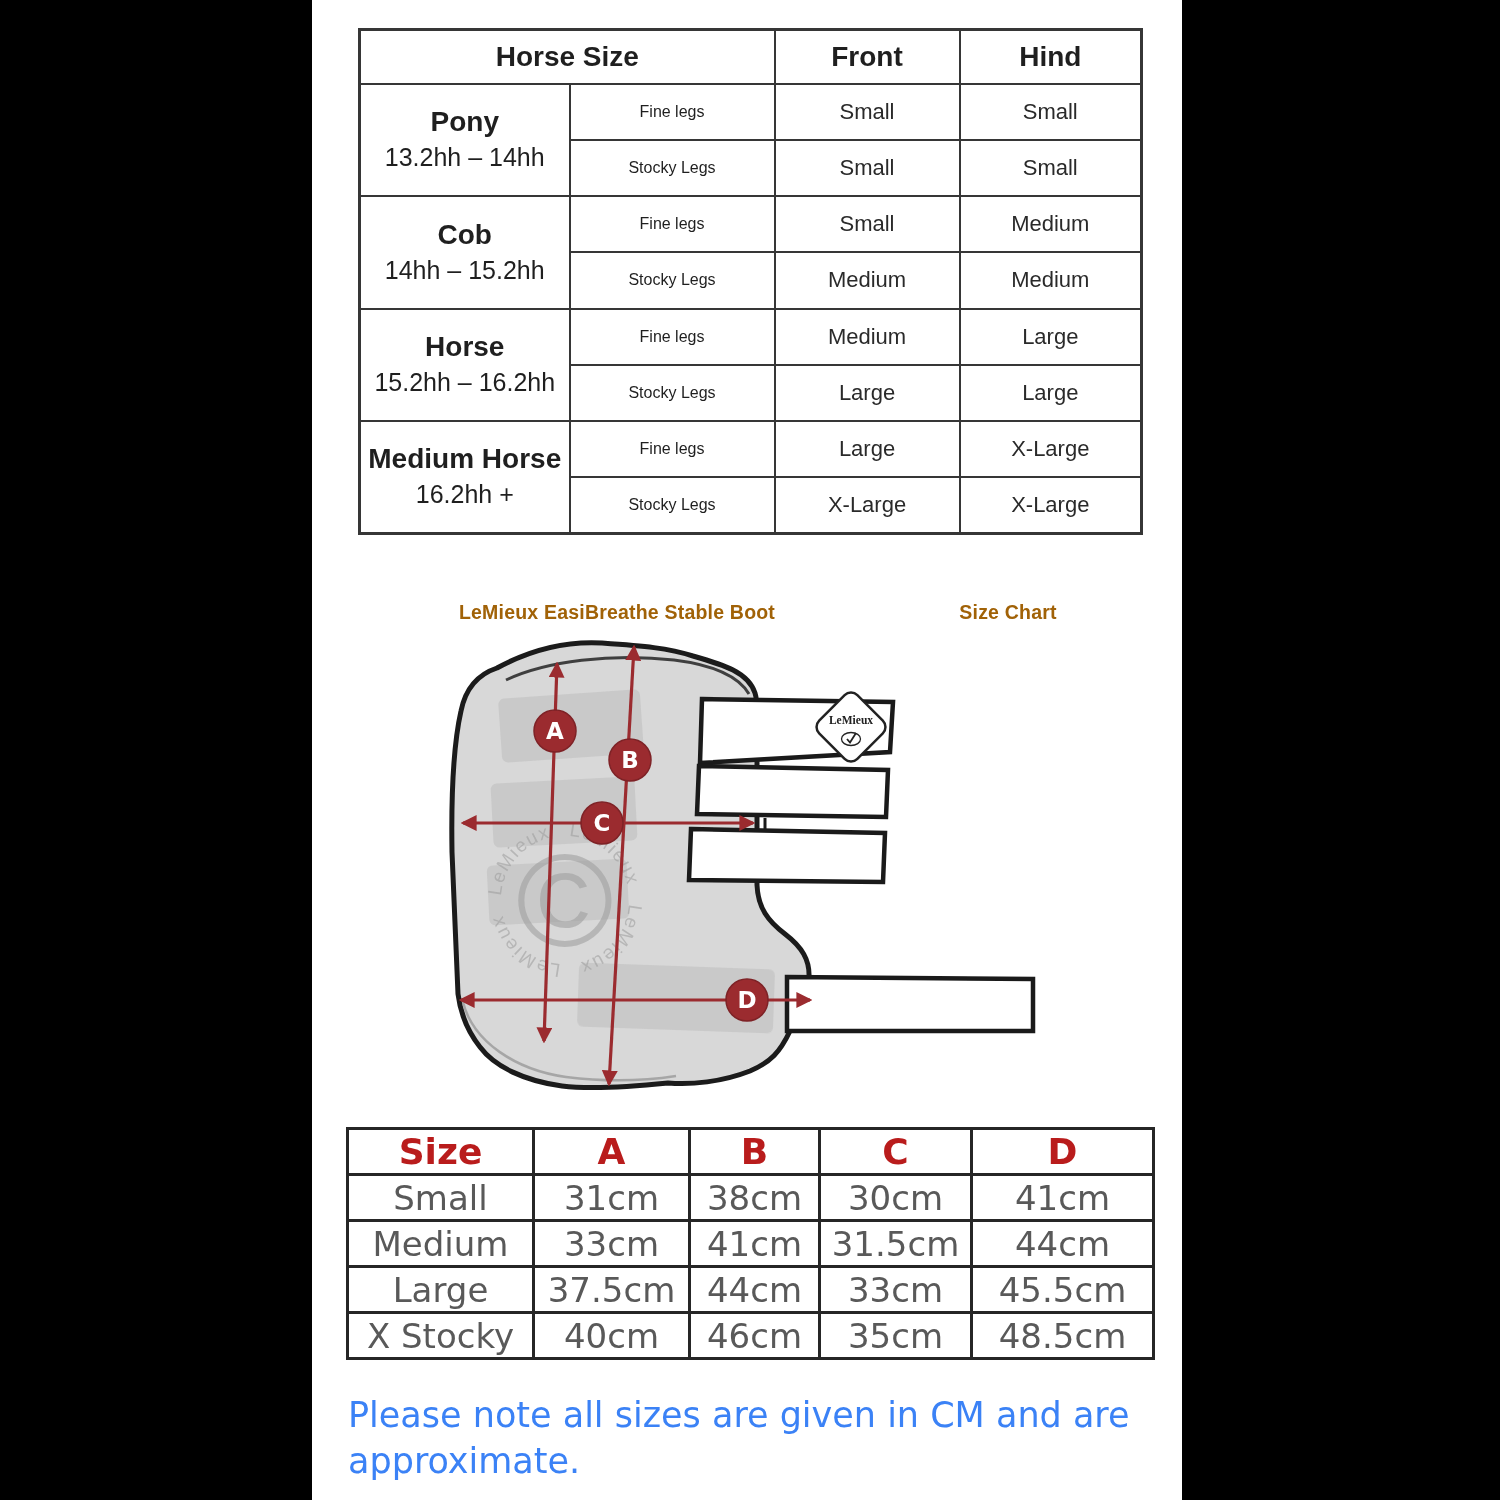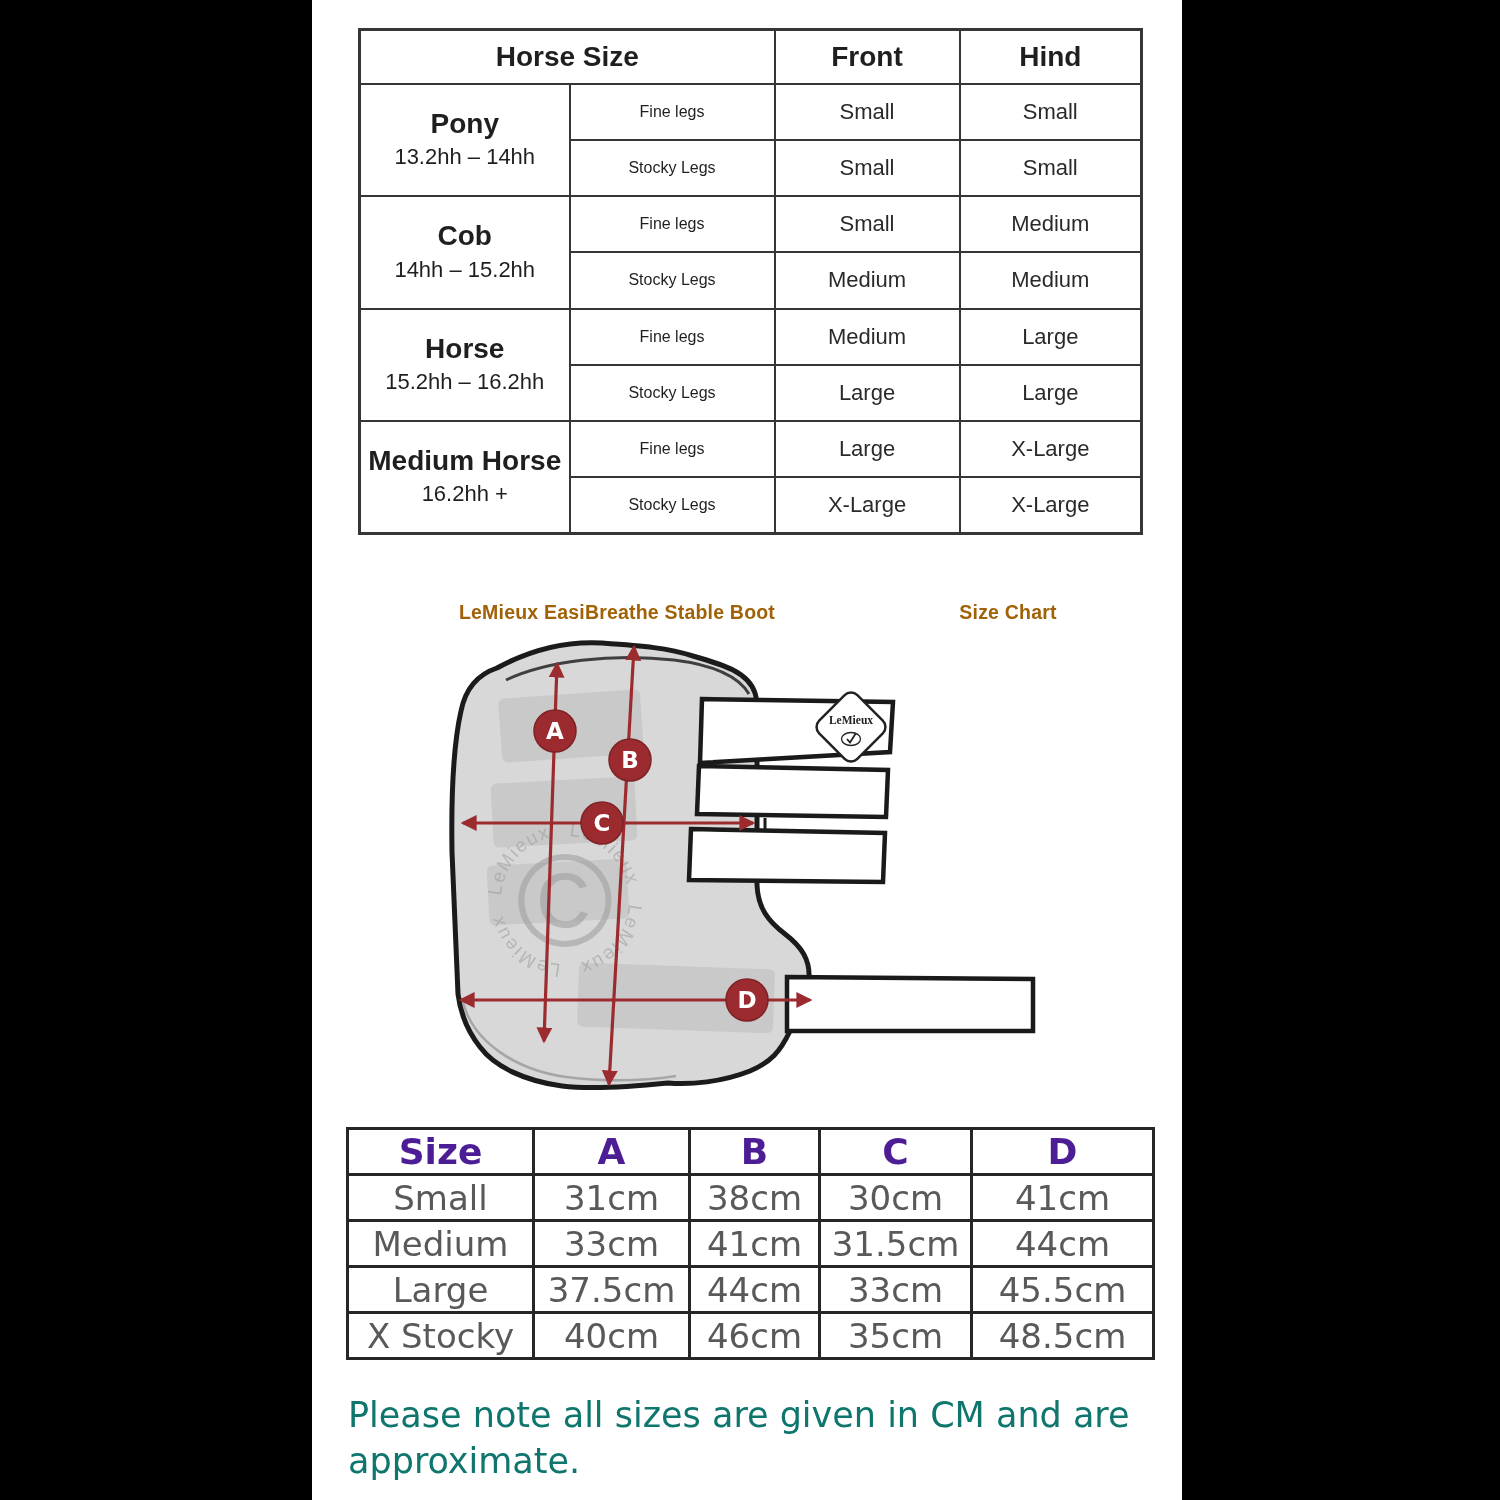--- a/index.html
+++ b/index.html
@@ -10,46 +10,46 @@
   
   .horse-table{position:absolute;left:46px;top:28px;width:782px;height:507px;
                border-collapse:collapse;table-layout:fixed;border:3px solid #363636;
                color:#1f1f1f;}
   .horse-table td,.horse-table th{border:2px solid #363636;text-align:center;
                vertical-align:middle;padding:0;background:#fff;}
   .horse-table tr.hdr{height:54px;}
   .horse-table tr.r{height:56px;}
   .horse-table th{font-size:28px;font-weight:bold;}
   .group-name{font-weight:bold;font-size:28px;line-height:1.15;}
-  .group-range{font-weight:normal;font-size:22px;line-height:1.3;margin-top:3px;}
+  .group-range{font-weight:normal;font-size:25px;line-height:1.3;margin-top:3px;}
   .legs{font-weight:normal;font-size:16px;}
   .val{font-weight:normal;font-size:22px;color:#2a2a2a;}
 
   
   .diag-title{position:absolute;top:601px;transform:translateX(-50%);
               font-size:19.5px;font-weight:bold;color:#a16207;white-space:nowrap;
               letter-spacing:0.2px;}
   .dt-main{left:305px;}
   .dt-sub{left:648px;margin-left:48px;}
   .diag{position:absolute;left:0;top:590px;}
 
   
   .size-table{position:absolute;left:34px;top:1127px;width:806px;height:233px;
               border-collapse:collapse;table-layout:fixed;border:3px solid #262626;
               font-family:"DejaVu Sans",sans-serif;color:#595959;}
   .size-table td,.size-table th{border:3px solid #262626;text-align:center;
               vertical-align:middle;padding:0;background:#fff;}
   .size-table tr{height:46px;}
-  .size-table th{font-size:36px;font-weight:bold;color:#4c1d95;}
+  .size-table th{font-size:36px;font-weight:bold;color:#b91c1c;}
   .size-table td{font-size:34px;font-weight:normal;}
 
   
   .footer-note{position:absolute;left:36px;top:1392px;width:800px;
                font-family:"DejaVu Sans",sans-serif;font-size:35px;line-height:1.32;
-               color:#0f766e;}
+               color:#3b82f6;}
 </style>
 </head>
 <body>
 
 <div class="canvas">
   <div class="panel">
 
     <table class="horse-table">
       <colgroup>
           <col style="width:210px">

